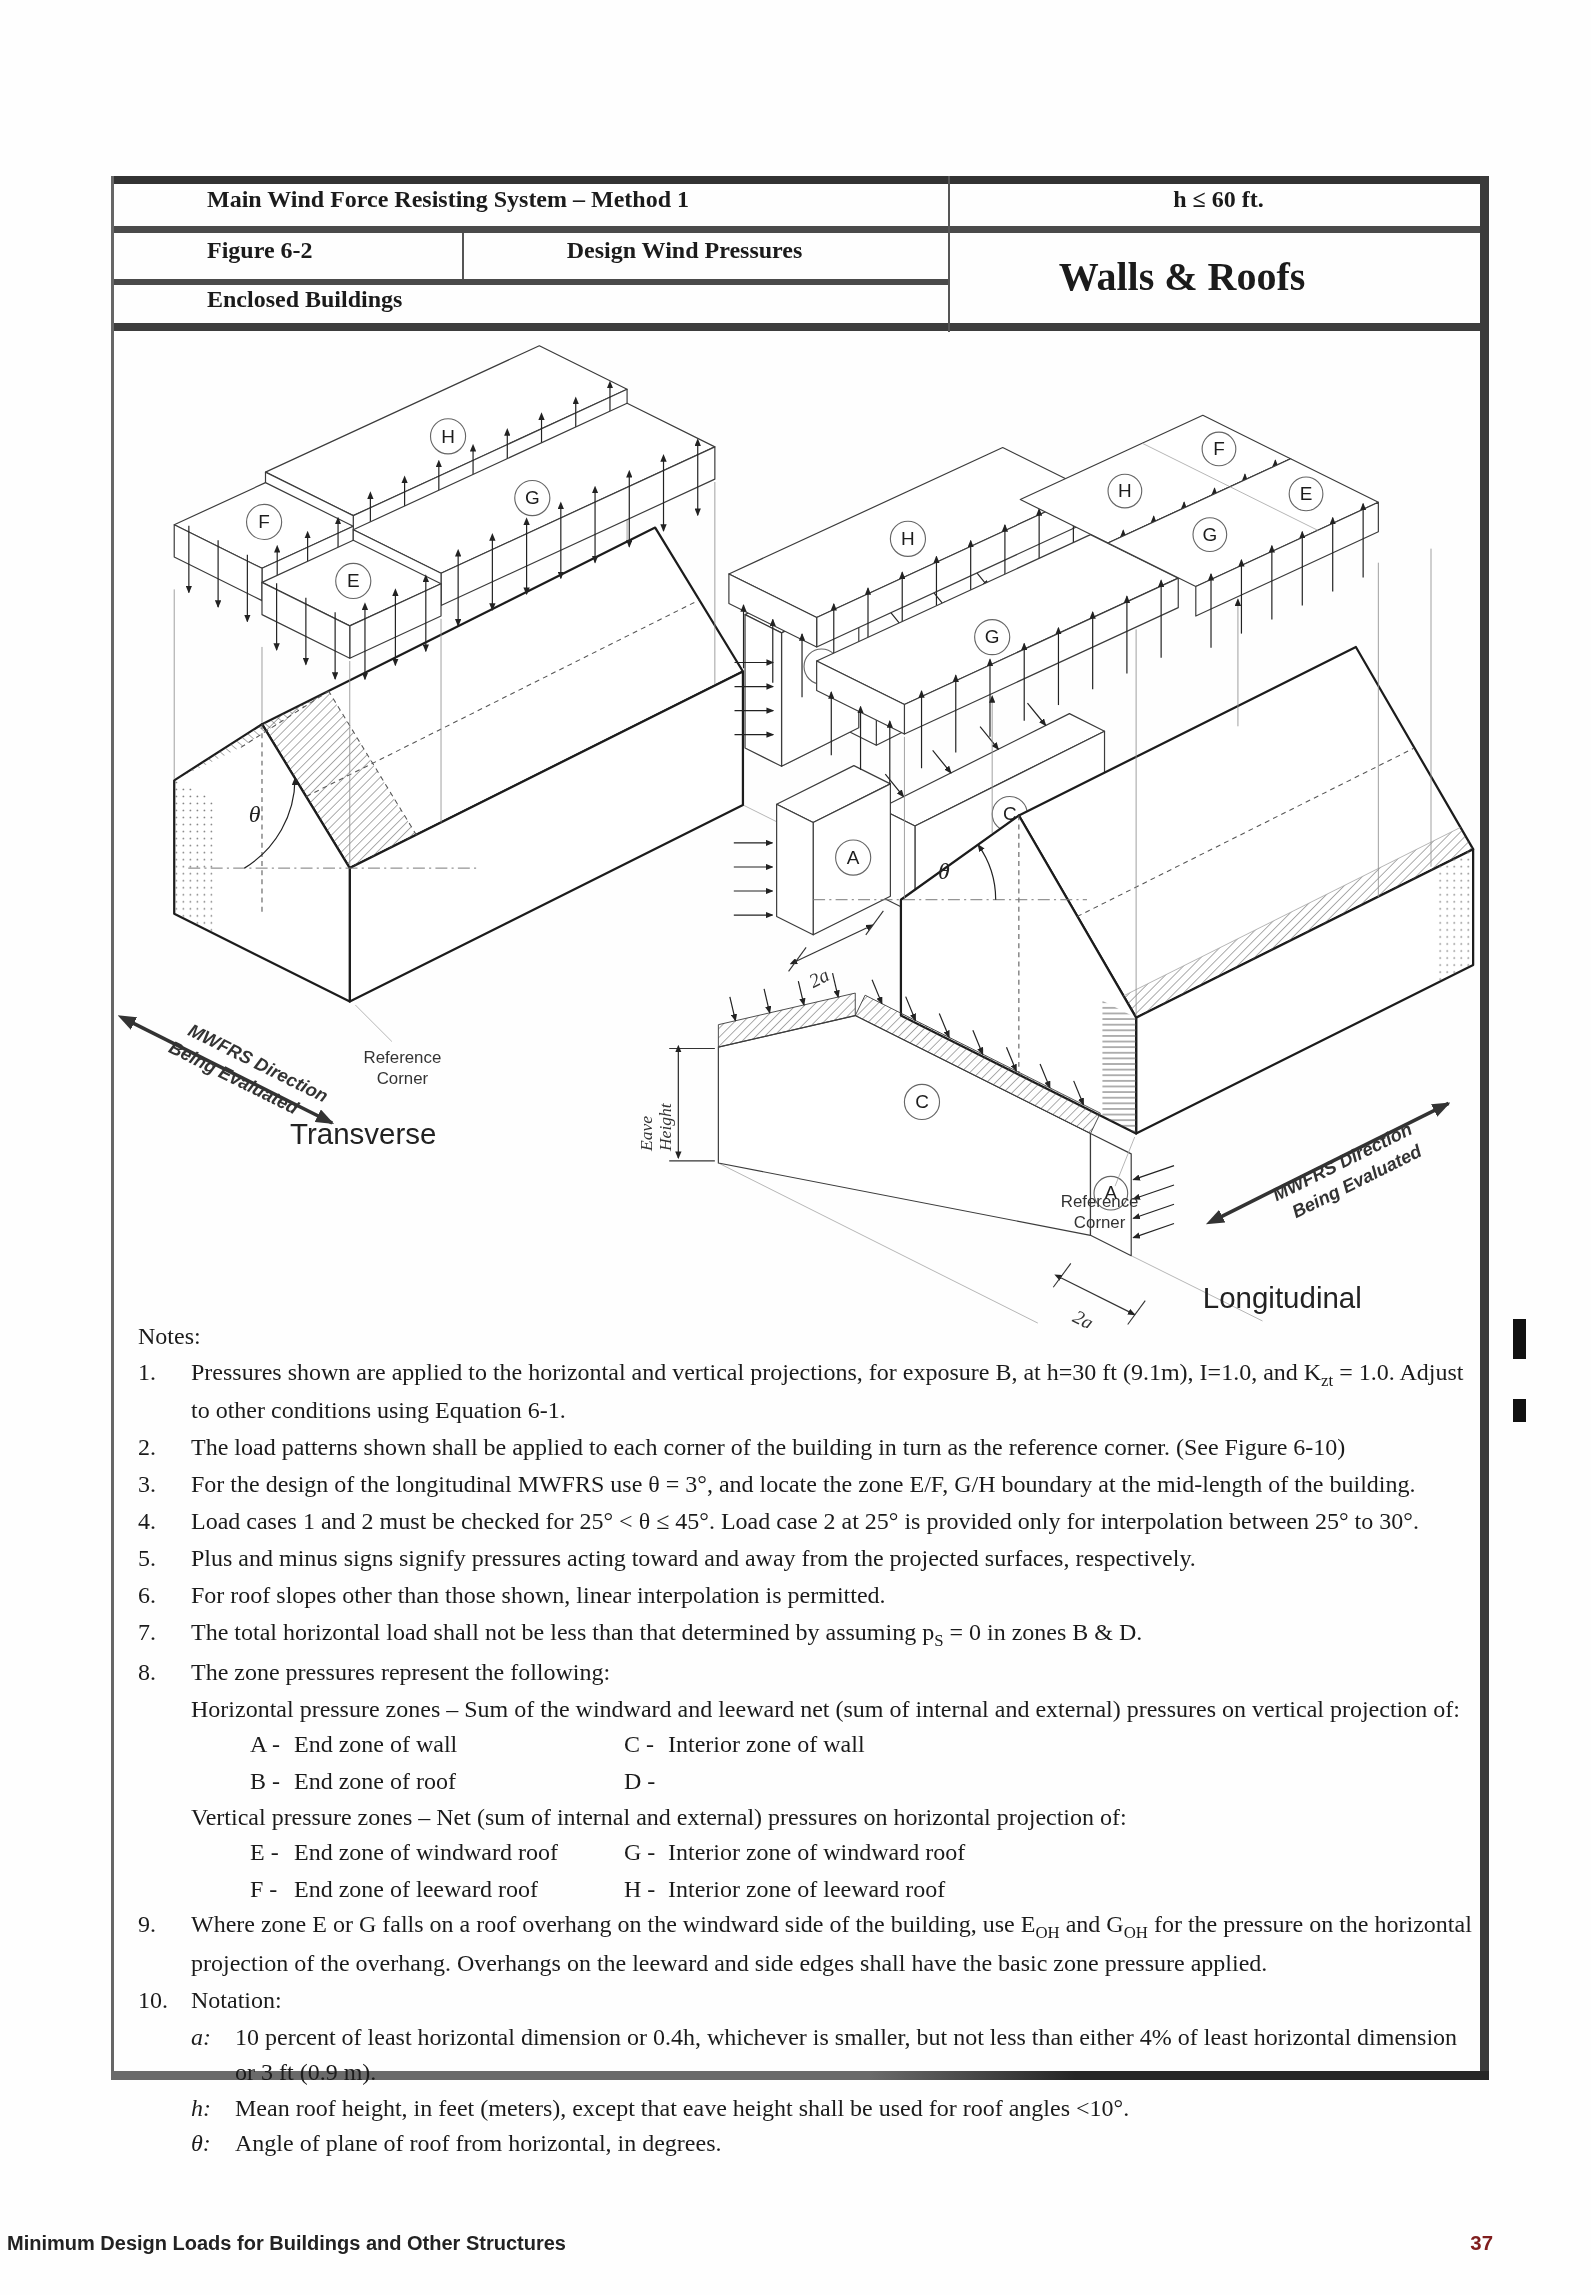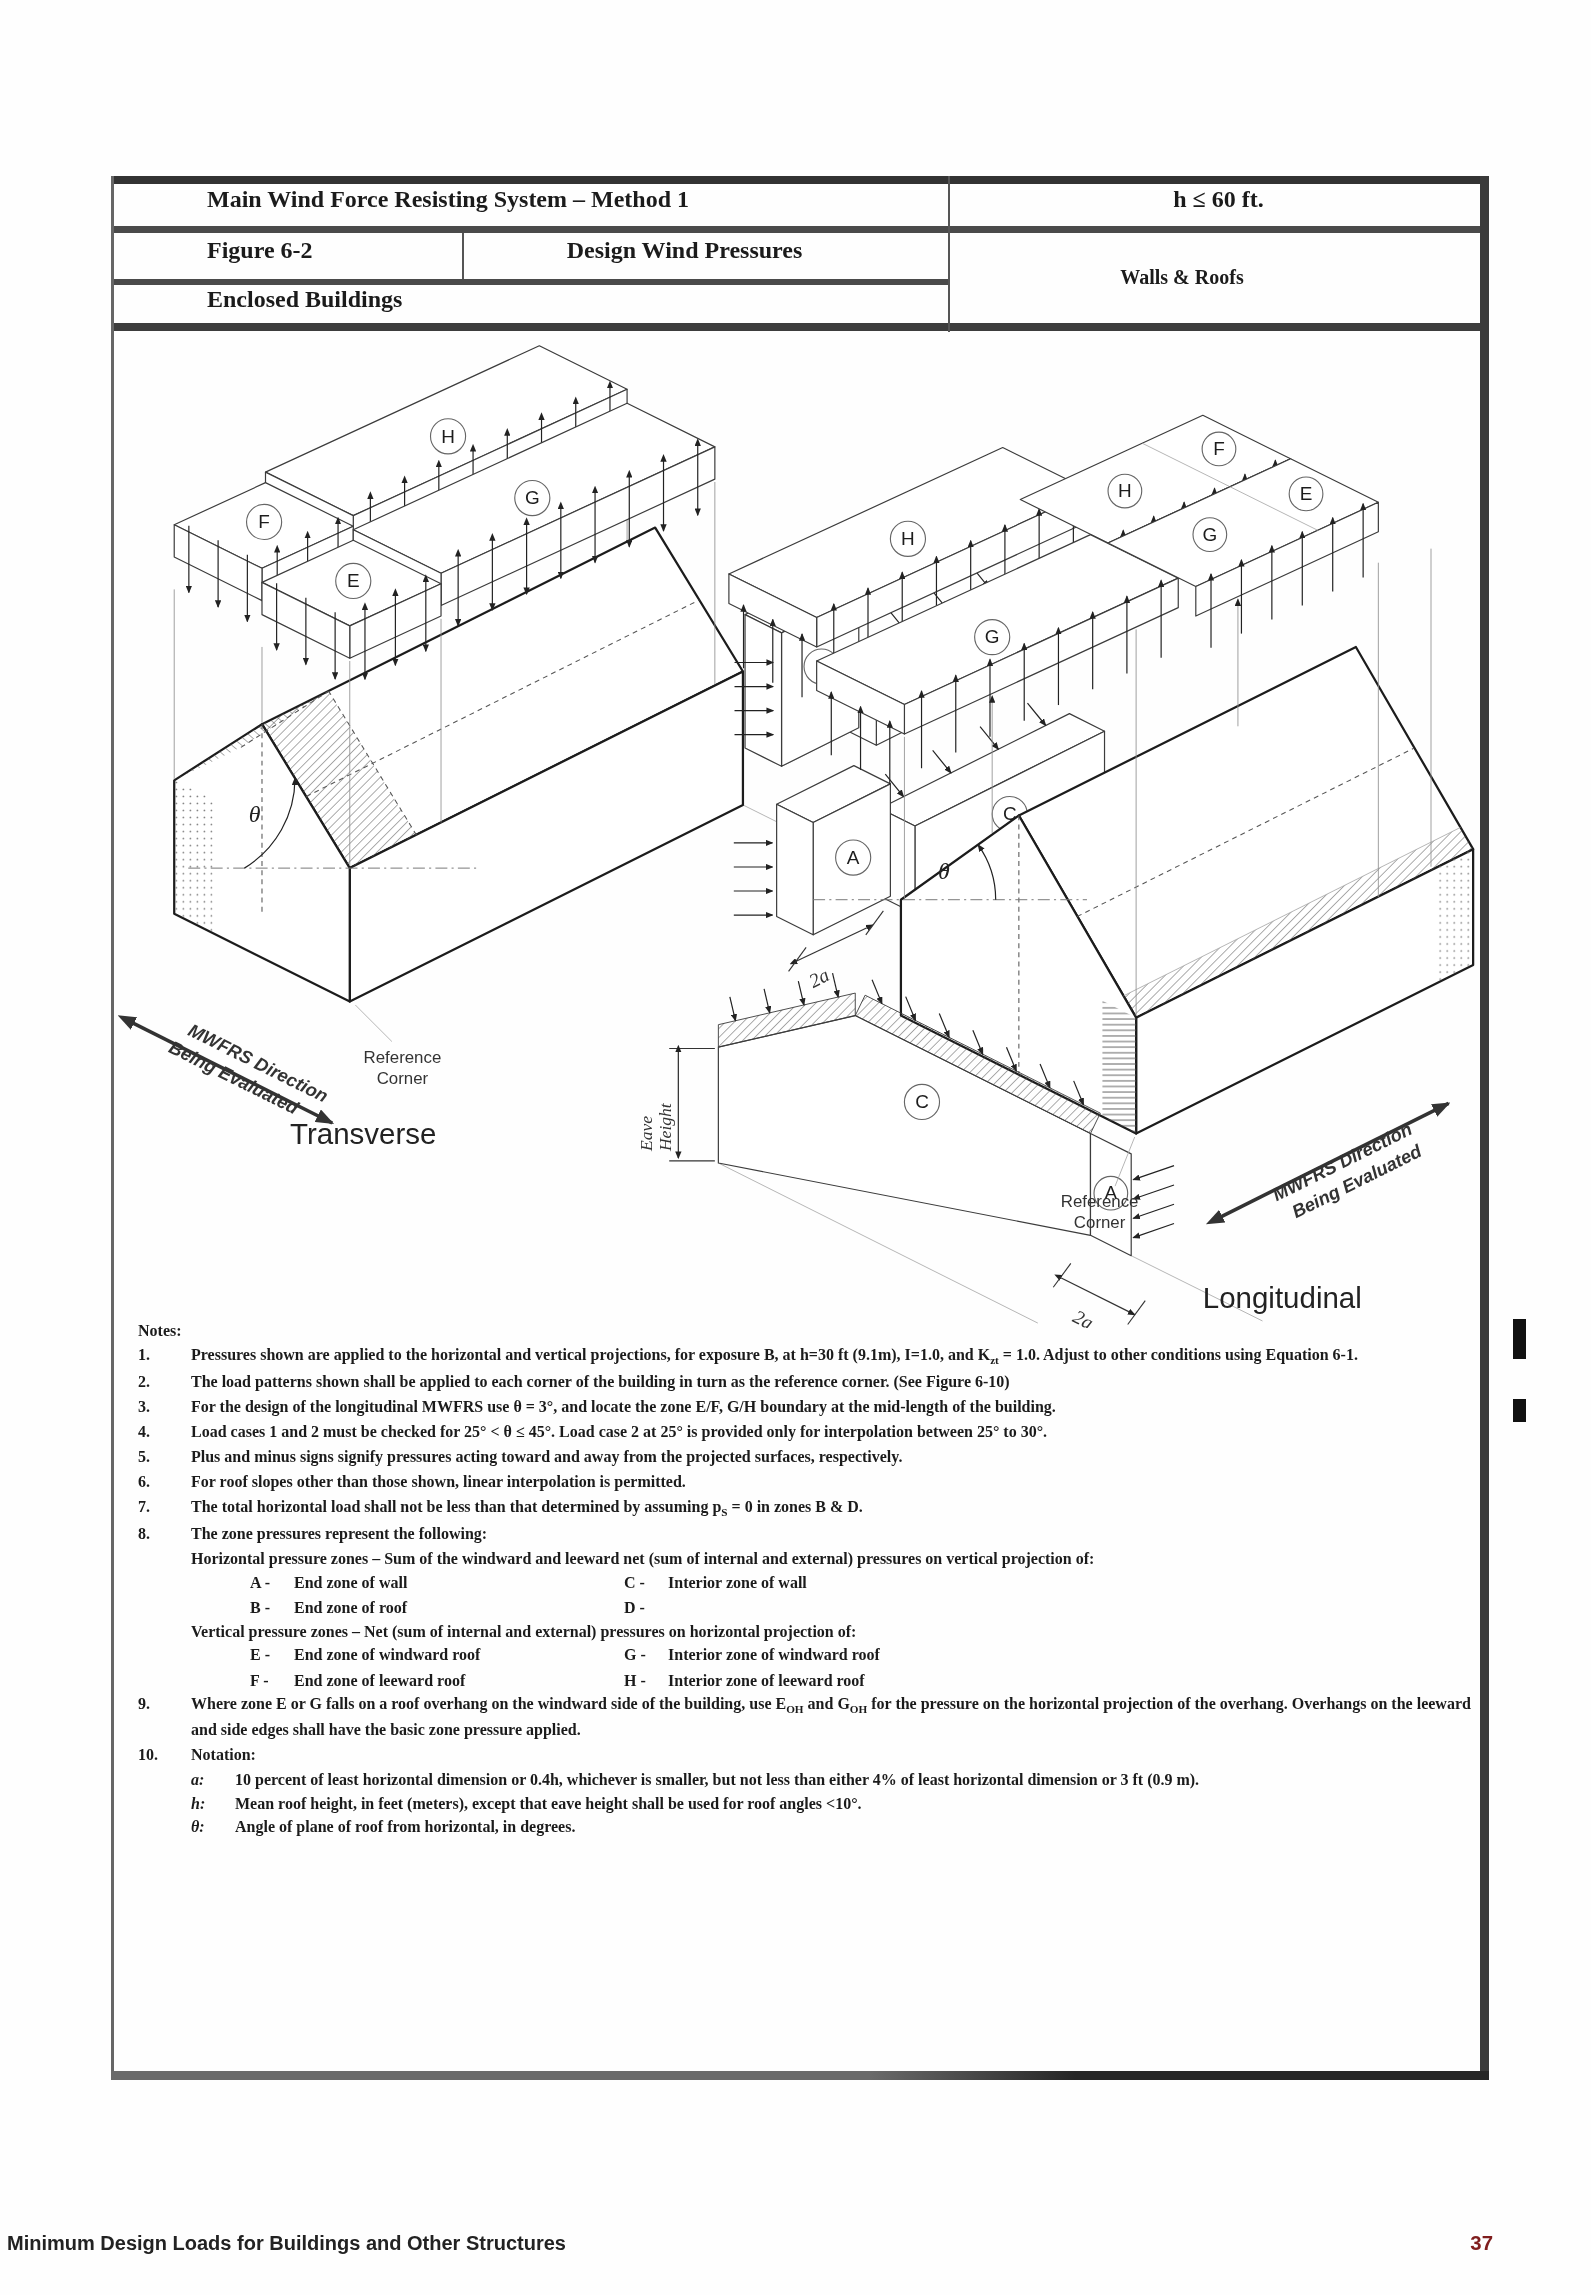--- a/index.html
+++ b/index.html
@@ -6,31 +6,31 @@
   .page{position:relative;width:1592px;height:2295px;background:#fefefe;overflow:hidden;
         font-family:"Liberation Serif",serif;color:#1b1b1b;padding-left:28px;}
   
   .hdr-rule{position:absolute;background:#4a4a4a;}
   .hdr-cell{position:absolute;font-weight:bold;font-size:24px;}
   .cell-title{left:207px;top:186px;width:702px;}
   .cell-h60{left:948px;top:186px;width:541px;text-align:center;}
   .cell-fig{left:207px;top:237px;}
   .cell-design{left:463px;top:237px;width:443px;text-align:center;}
   .cell-wr{left:948px;top:232px;width:468px;height:90px;text-align:center;
-           font-size:20px;line-height:90px;}
+           font-size:40px;line-height:90px;}
   .cell-encl{left:207px;top:286px;}
   .vline{position:absolute;background:#555;width:2.1px;}
   
   .box-left{position:absolute;left:111px;top:176px;width:2.8px;height:1904px;background:#666;}
   .box-right{position:absolute;left:1480px;top:176px;width:9px;height:1904px;background:#3a3a3a;}
   .box-bottom{position:absolute;left:111px;top:2071px;width:1378px;height:9px;
       background:linear-gradient(to right,#6a6a6a 0%,#6a6a6a 55%,#262626 70%,#262626 100%);}
   .revbar{position:absolute;left:1513px;width:13.3px;background:#111;}
   
-  .notes{position:absolute;left:138px;top:1319px;width:1334px;font-size:16px;line-height:1.48;font-weight:bold;}
+  .notes{position:absolute;left:138px;top:1319px;width:1334px;font-size:24px;line-height:1.48;}
   .note-row{display:flex;margin:0 0 1.4px 0;}
   .note-num{flex:0 0 53px;}
   .note-txt{flex:1;}
   sub{font-size:70%;}
   .zl-intro{margin-left:53px;}
   .zl-grid{margin-left:112px;display:grid;grid-template-columns:44px 330px 44px auto;row-gap:1.4px;}
   .nota-row{display:flex;margin-left:53px;}
   .nota-key{flex:0 0 44px;font-style:italic;}
   .nota-desc{flex:1;}
   

